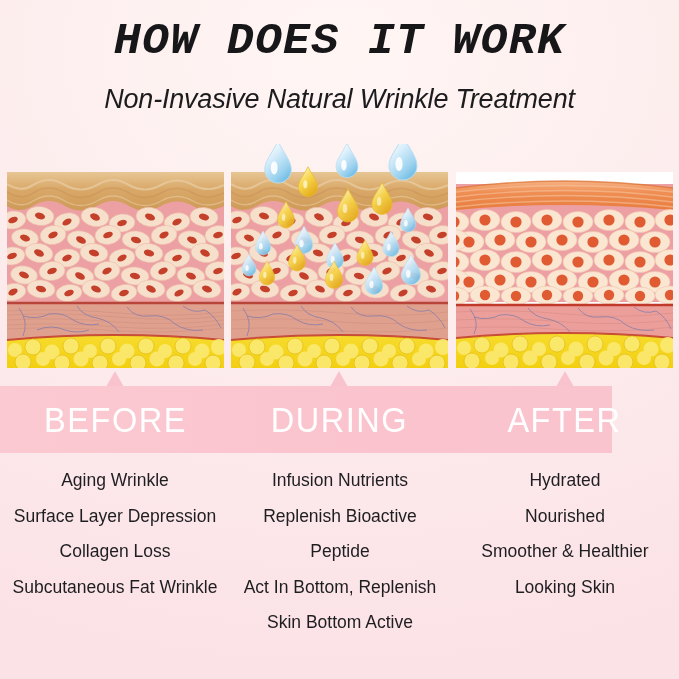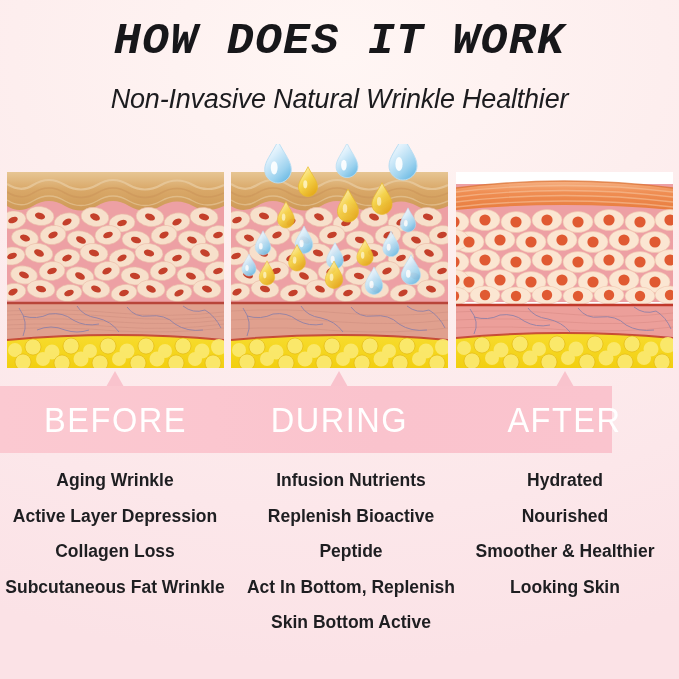--- a/index.html
+++ b/index.html
@@ -99,39 +99,39 @@
   #label-2 { left: 456px; width: 217px; }
 
   
   .column {
     position: absolute;
     top: 472px;
     width: 230px;
     text-align: center;
   }
   #column-0 { left: 0px; }
-  #column-1 { left: 236px; text-align: center; }
+  #column-1 { left: 225px; text-align: center; }
   #column-2 { left: 450px; }
   .col-item {
     font-family: "Liberation Sans", sans-serif;
     font-size: 17.5px;
-    font-weight: 700;
+    font-weight: 400;
     color: #1e1e21;
     line-height: 1;
     margin: 0 0 18px 0;
     white-space: nowrap;
   }
 </style>
 </head>
 <body>
 
 <div id="page">
 
   <div id="title">HOW DOES IT WORK</div>
-  <div id="subtitle">Non-Invasive Natural Wrinkle Healthier</div>
+  <div id="subtitle">Non-Invasive Natural Wrinkle Treatment</div>
 
   <div class="panel" id="panel-0">
     <svg width="217" height="228" viewBox="0 0 217 228" xmlns="http://www.w3.org/2000/svg">
       <defs>
         <clipPath id="clipB">
             <rect x="0" y="28" width="217" height="196"></rect>
           </clipPath>
         <linearGradient id="fatG" x1="0" y1="0" x2="0" y2="1">
           <stop offset="0%" stop-color="#f7dc2e"></stop>
             <stop offset="100%" stop-color="#f2cf10"></stop>
@@ -752,21 +752,21 @@
   <div class="pointer" id="pointer-2"></div>
 
   <div id="banner">
     <div class="banner-label" id="label-0">BEFORE</div>
     <div class="banner-label" id="label-1">DURING</div>
     <div class="banner-label" id="label-2">AFTER</div>
   </div>
 
   <div class="column" id="column-0">
     <p class="col-item">Aging Wrinkle</p>
-    <p class="col-item">Active Layer Depression</p>
+    <p class="col-item">Surface Layer Depression</p>
     <p class="col-item">Collagen Loss</p>
     <p class="col-item">Subcutaneous Fat Wrinkle</p>
   </div>
 
   <div class="column" id="column-1">
     <p class="col-item">Infusion Nutrients</p>
     <p class="col-item">Replenish Bioactive</p>
     <p class="col-item">Peptide</p>
     <p class="col-item">Act In Bottom, Replenish</p>
     <p class="col-item">Skin Bottom Active</p>

